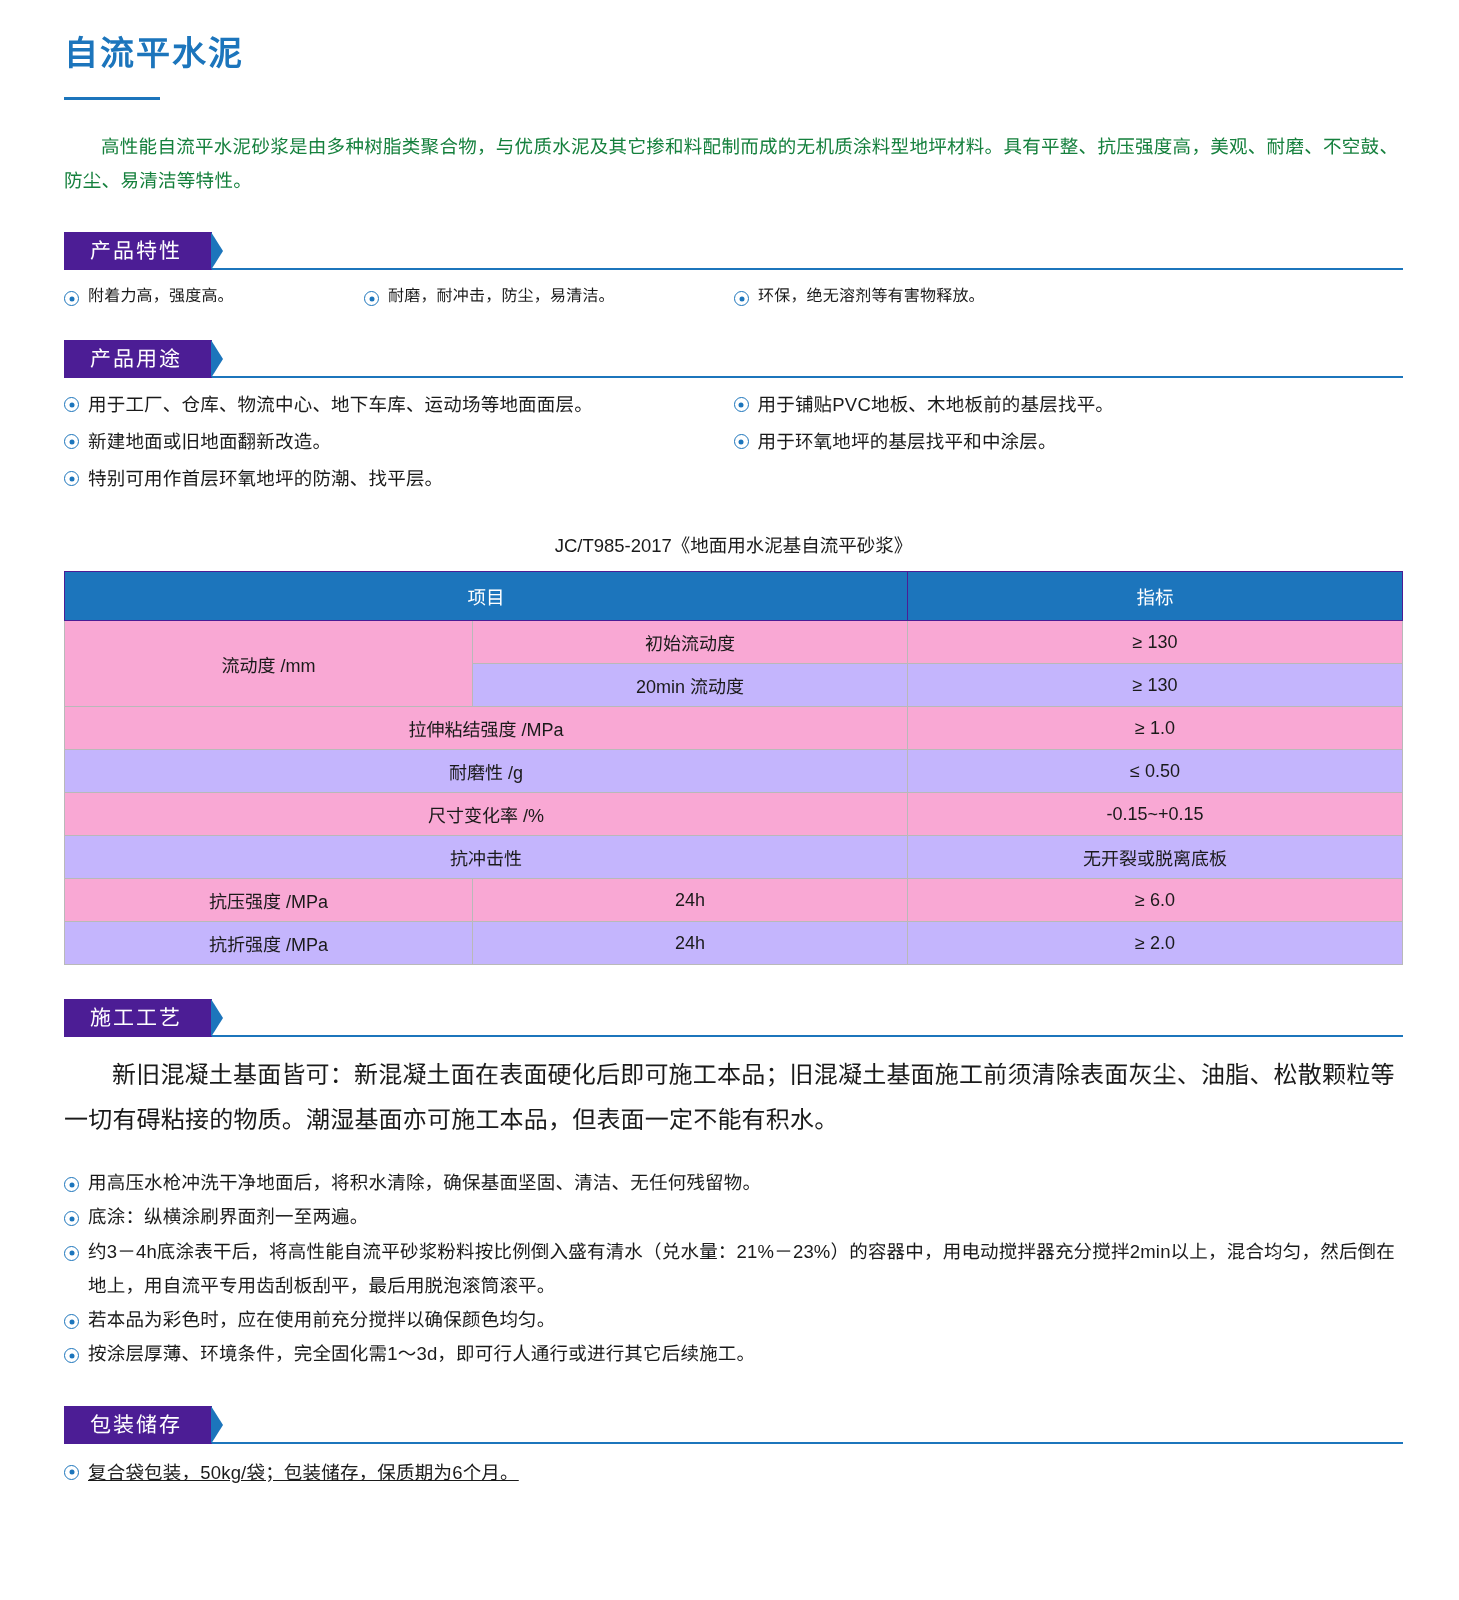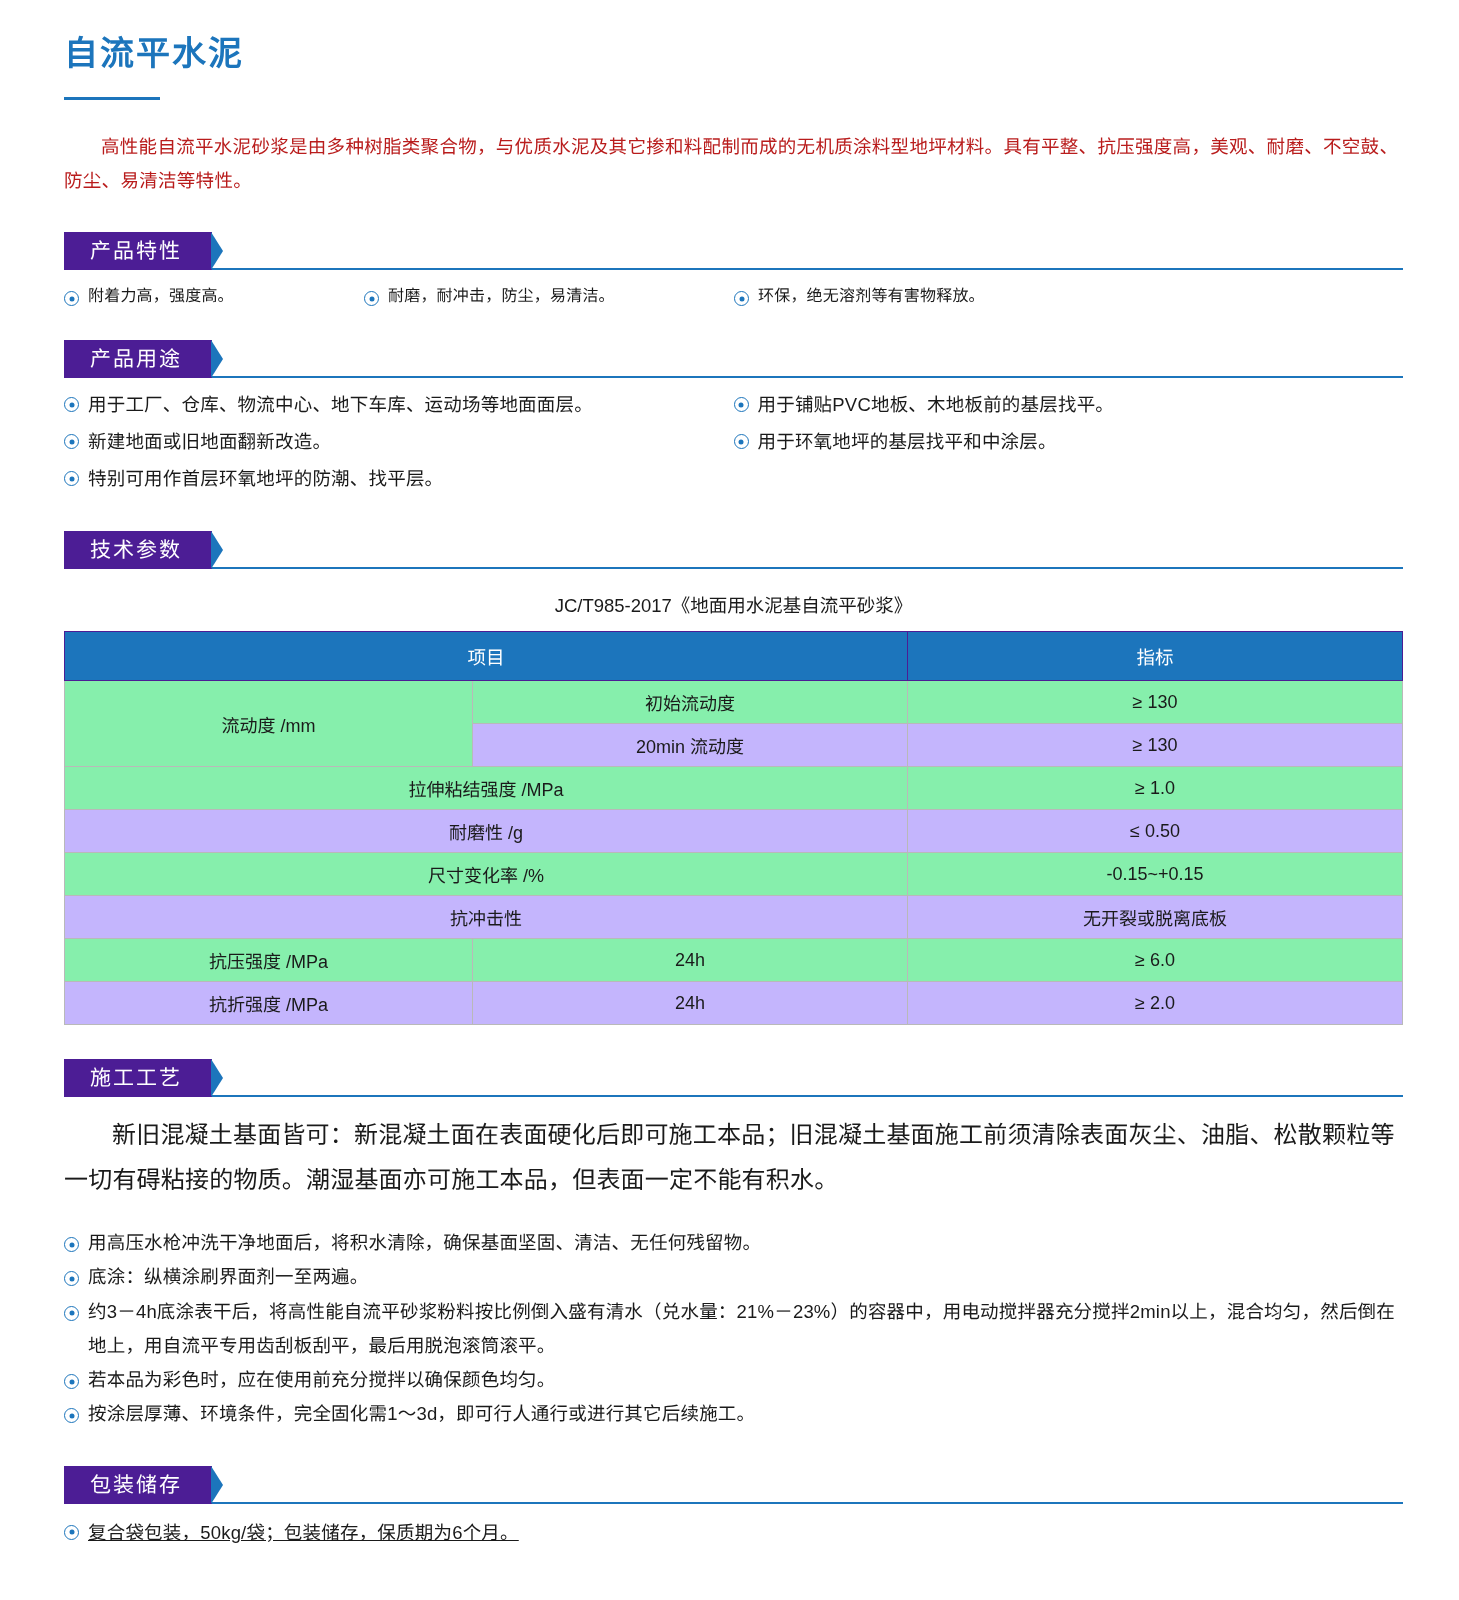--- a/index.html
+++ b/index.html
@@ -33,21 +33,21 @@
     width: 96px;
     height: 3px;
     background: #1c75bc;
     margin-top: 22px;
   }
 
   
   .intro {
     font-size: 18.5px;
     line-height: 1.85;
-    color: #b91c1c;
+    color: #15803d;
     margin-top: 30px;
     text-indent: 2em;
     letter-spacing: 0.3px;
   }
 
   
   .section {
     margin-top: 34px;
   }
   .sec-head {
@@ -170,21 +170,21 @@
     color: #1a1a1a;
   }
   table.spec thead th {
     background: #1c75bc;
     color: #ffffff;
     border: 1px solid #4c1d95;
     font-weight: normal;
     font-size: 18.5px;
     padding: 11px 4px;
   }
-  tr.shade td { background: #86efac; }
+  tr.shade td { background: #f9a8d4; }
   tr.plain td { background: #c4b5fd; }
 
   
   .proc-intro {
     font-size: 24px;
     line-height: 1.85;
     text-indent: 2em;
     margin-top: 16px;
     letter-spacing: 0.2px;
     font-family: Liberation Serif, serif;
@@ -256,24 +256,20 @@
         </div>
         <div class="bullet-row">
           <span class="bullet-icon"></span>
           <span class="bullet-text">用于环氧地坪的基层找平和中涂层。</span>
         </div>
       </div>
     </div>
   </div>
 
   <div class="section">
-    <div class="sec-head">
-      <span class="sec-tag">技术参数</span>
-      <span class="sec-underline"></span>
-    </div>
 
     <div class="std-line">JC/T985-2017《地面用水泥基自流平砂浆》</div>
 
     <table class="spec">
       <colgroup>
         <col style="width:30.5%">
         <col style="width:32.5%">
         <col style="width:37%">
       </colgroup>
       <thead>

